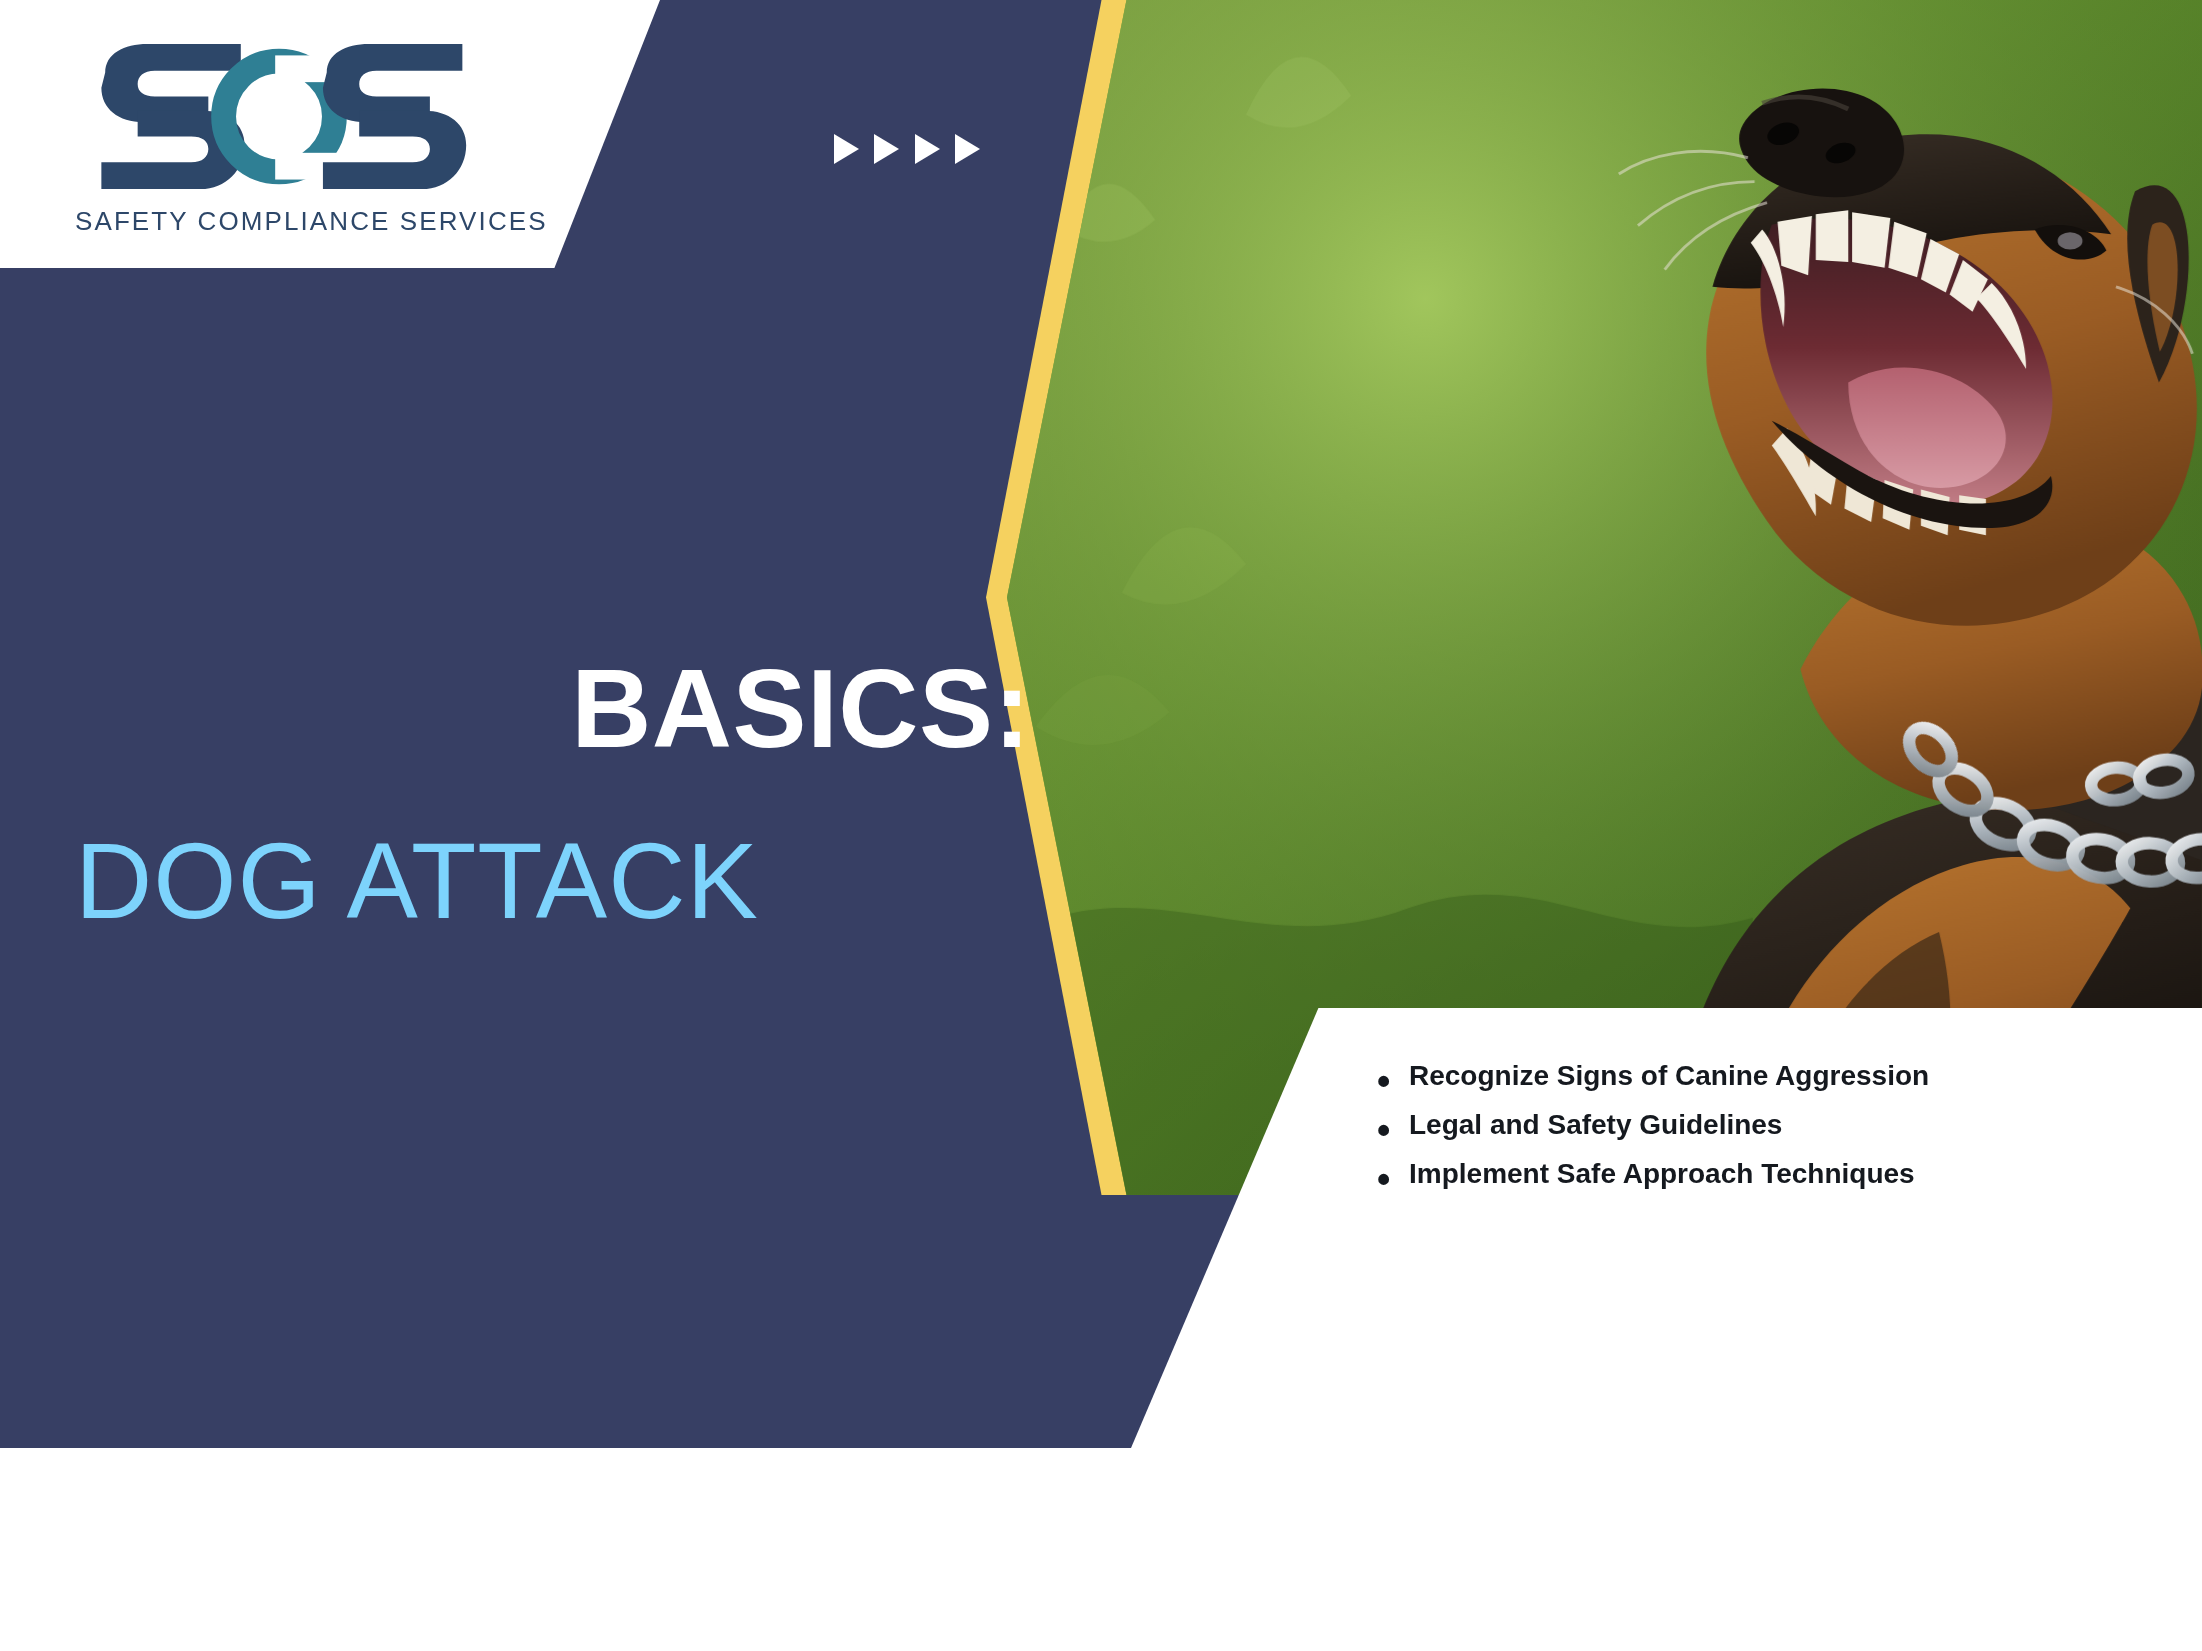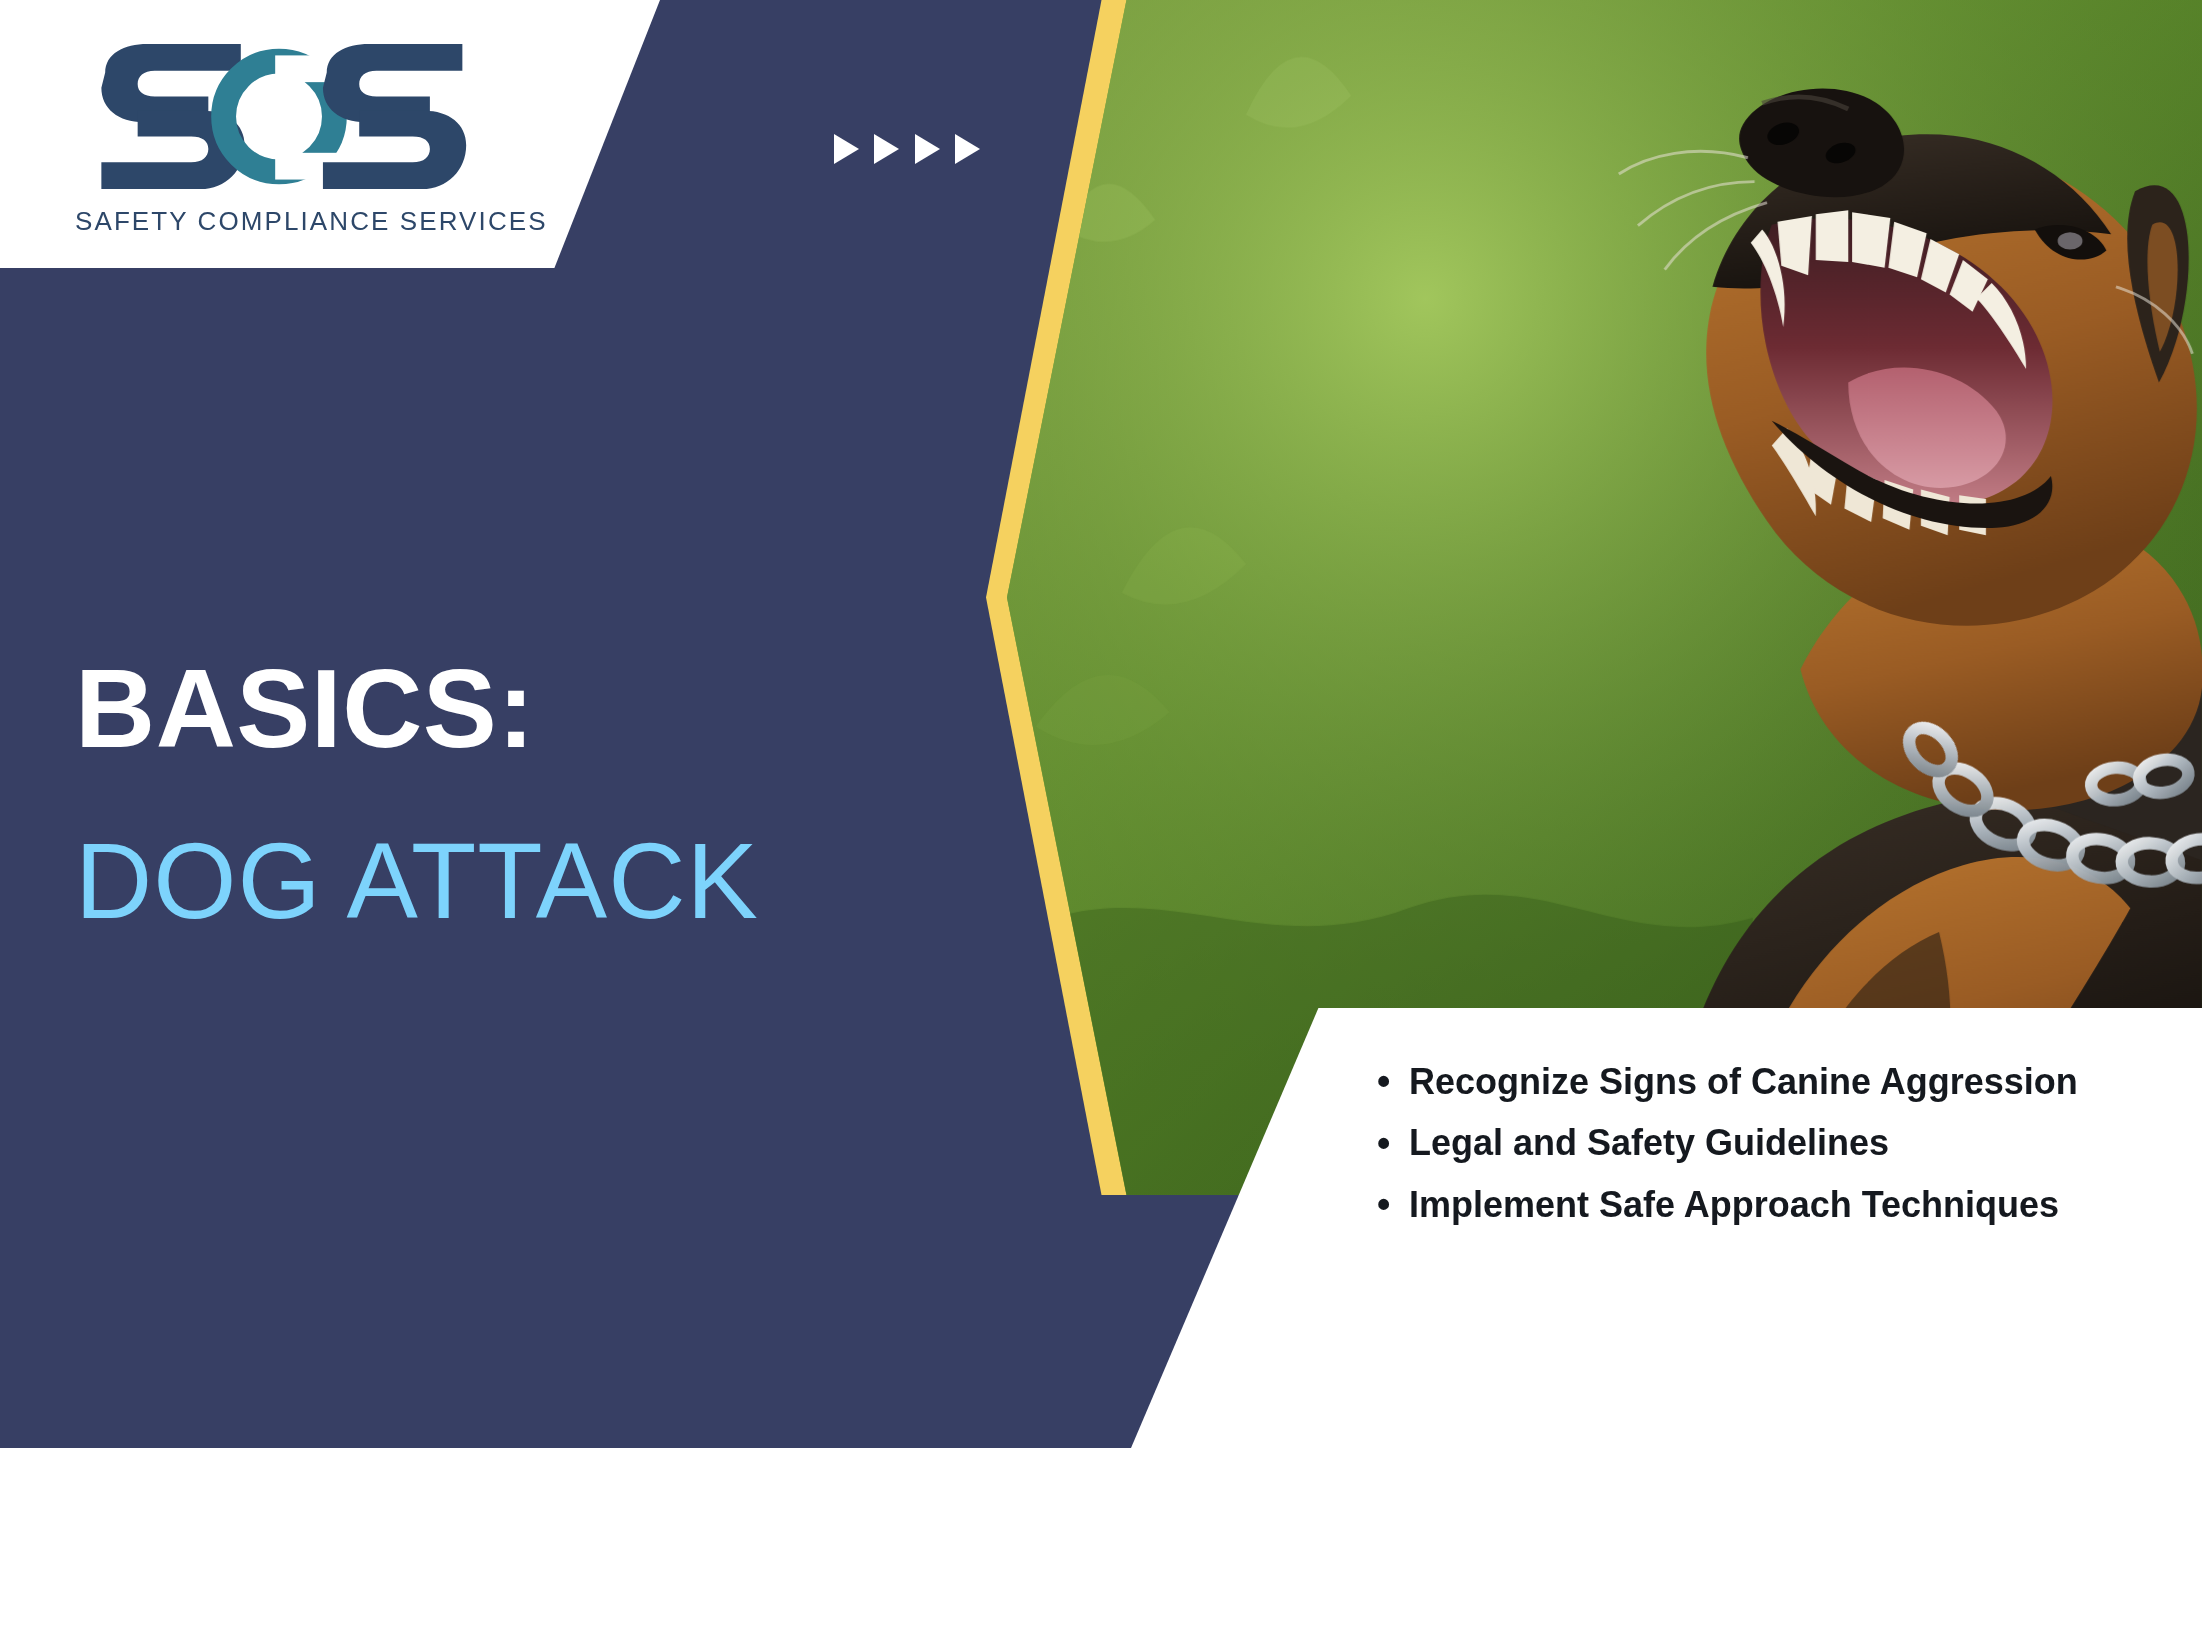--- a/index.html
+++ b/index.html
@@ -104,20 +104,21 @@
   .headline .line-bold {
     font-size: 111px;
     line-height: 1.0;
     font-weight: 800;
     color: #ffffff;
     letter-spacing: 0.5px;
     margin: 0;
   }
   .headline .line-bold.second {
     margin-top: 23px;
+    text-align: right;
   }
   .headline .line-light {
     font-size: 107px;
     line-height: 1.0;
     font-weight: 400;
     color: #7dd3fc;
     letter-spacing: 1px;
     margin: 63px 0 0 0;
   }
 
@@ -137,21 +138,21 @@
     left: 244px;
     top: 46px;
     width: 793px;
     margin: 0;
     padding: 0;
     list-style: none;
   }
   .bullets li {
     position: relative;
     color: #15191f;
-    font-size: 36px;
+    font-size: 28px;
     font-weight: 700;
     line-height: 1.55;
     padding-left: 34px;
     margin-bottom: 5.7px;
   }
   .bullets li::before {
     content: "\2022";
     position: absolute;
     left: 1.9px;
     top: -1.9px;

